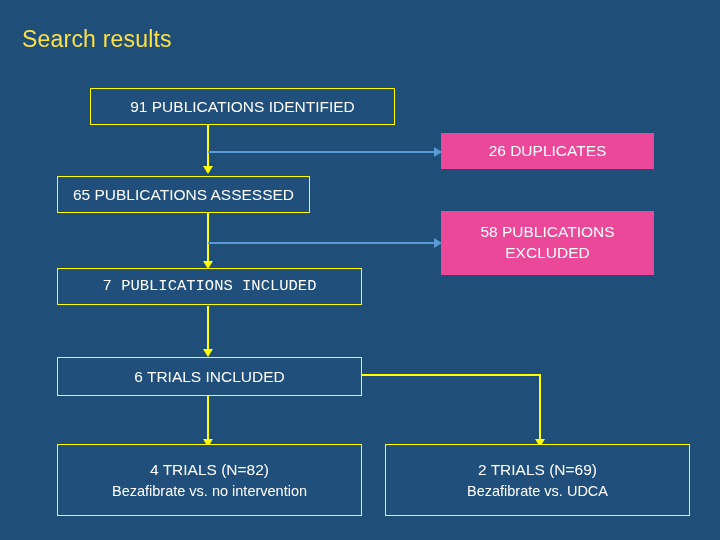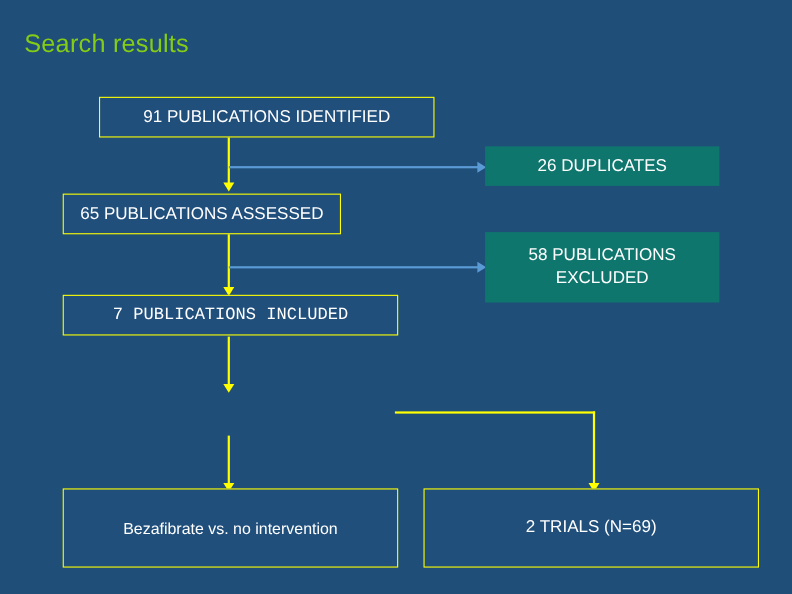--- a/index.html
+++ b/index.html
@@ -16,42 +16,42 @@
   #stage {
     position: relative;
     width: 720px;
     height: 540px;
   }
   .title {
     position: absolute;
     left: 22px;
     top: 26px;
     font-size: 23px;
-    color: #84cc16;
+    color: #fde047;
     letter-spacing: 0.2px;
     white-space: nowrap;
   }
   .box {
     position: absolute;
     box-sizing: border-box;
     display: flex;
     flex-direction: column;
     align-items: center;
     justify-content: center;
     text-align: center;
     color: #FFFFFF;
     line-height: 1.28;
   }
   .box.yellow {
     border: 1.5px solid #FFFF00;
     background: #204F7C;
   }
   .box.blue {
     border: none;
-    background: #0f766e;
+    background: #ec4899;
   }
   .box .l1 {
     font-size: 15.5px;
     white-space: nowrap;
   }
   .box .l2 {
     font-size: 14.5px;
     white-space: nowrap;
     margin-top: 2px;
   }
@@ -136,22 +136,27 @@
 
   <div class="box blue" style="left:441px; top:211px; width:213px; height:64px;">
     <div class="wrap2">58 PUBLICATIONS</div>
     <div class="wrap2">EXCLUDED</div>
   </div>
 
   <div class="box yellow" style="left:57px; top:268px; width:305px; height:37px;font-family:Liberation Mono, monospace;">
     <div class="l1">7 PUBLICATIONS INCLUDED</div>
   </div>
 
+  <div class="box yellow" style="left:57px; top:357px; width:305px; height:39px;">
+    <div class="l1">6 TRIALS INCLUDED</div>
+  </div>
 
   <div class="box yellow" style="left:57px; top:444px; width:305px; height:72px;">
+    <div class="l1">4 TRIALS (N=82)</div>
     <div class="l2">Bezafibrate vs. no intervention</div>
   </div>
 
   <div class="box yellow" style="left:385px; top:444px; width:305px; height:72px;">
     <div class="l1">2 TRIALS (N=69)</div>
+    <div class="l2">Bezafibrate vs. UDCA</div>
   </div>
 
 </div>
 
 </body></html>

